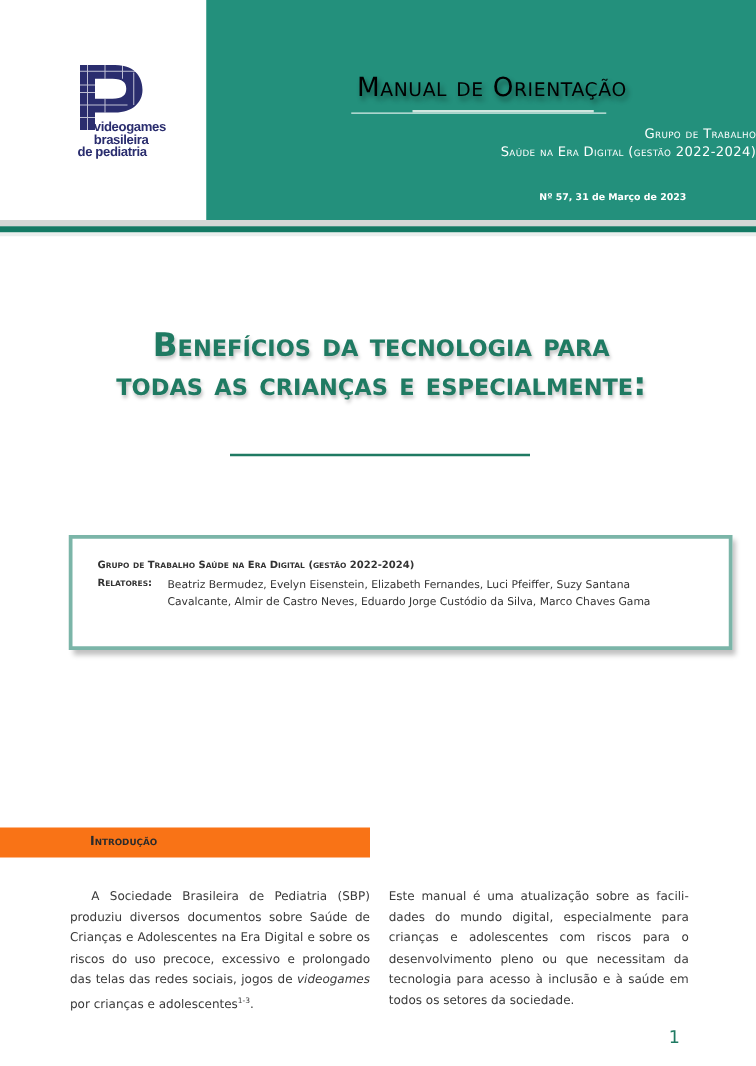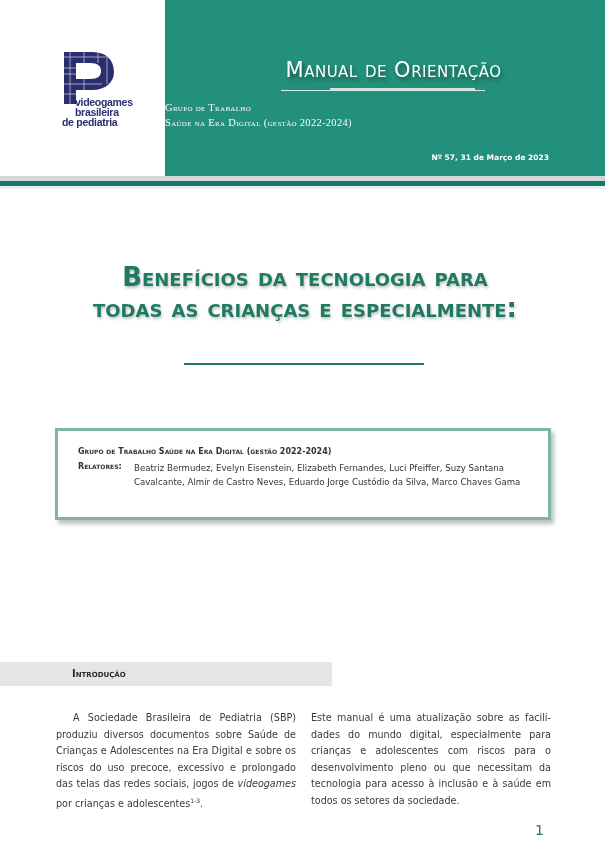--- a/index.html
+++ b/index.html
@@ -3,35 +3,35 @@
 <meta charset="utf-8">
 <style>
   html,body{margin:0;padding:0;}
   body{width:605px;height:853px;position:relative;background:#ffffff;overflow:hidden;font-family:"DejaVu Sans",sans-serif;color:#333;}
   .logo{position:absolute;left:56px;top:42px;width:84px;height:92px;}
   .logo-p{position:absolute;left:6px;top:8px;width:54px;height:54px;}
   .logo-text{position:absolute;left:6px;top:55px;font-family:"Liberation Sans",sans-serif;font-size:10.5px;line-height:10px;color:#2a2d6e;font-weight:bold;letter-spacing:-0.3px;}
   .logo-text span{display:block;}
   .logo-text .l1,.logo-text .l2{padding-left:13px;}
   .header-panel{position:absolute;left:165px;top:0;width:440px;height:176px;background:#23907c;}
-  .header-title{position:absolute;left:0;right:0;top:58px;text-align:center;color:#ffffff;font-size:21px;font-variant:small-caps;letter-spacing:0.5px;text-shadow:2px 3px 4px rgba(0,0,0,0.45);font-family:"DejaVu Sans",sans-serif;padding-left:17px;}
+  .header-title{position:absolute;left:0;right:0;top:58px;text-align:center;color:#000000;font-size:21px;font-variant:small-caps;letter-spacing:0.5px;text-shadow:2px 3px 4px rgba(0,0,0,0.45);font-family:"DejaVu Sans",sans-serif;padding-left:17px;}
   .header-rule{position:absolute;left:116px;width:204px;top:90px;height:1px;background:#d9ece7;}
   .header-rule2{position:absolute;left:165px;width:145px;top:88px;height:2px;background:#cfe6df;}
-  .header-sub{position:absolute;left:0;right:0;top:100px;text-align:left;color:#fff;font-size:10.5px;font-variant:small-caps;line-height:15px;letter-spacing:0.3px;font-family:Liberation Serif, serif;}
+  .header-sub{position:absolute;left:0;right:0;top:100px;text-align:right;color:#fff;font-size:10.5px;font-variant:small-caps;line-height:15px;letter-spacing:0.3px;}
   .header-issue{position:absolute;right:56px;top:153px;color:#fff;font-size:7.5px;font-weight:bold;text-align:center;}
   .stripe-gray{position:absolute;left:0;width:605px;top:176px;height:5px;background:#d3d8d6;}
   .stripe-teal{position:absolute;left:0;width:605px;top:181px;height:5px;background:#137a64;}
   .stripe-white{position:absolute;left:0;width:605px;top:186px;height:3px;background:#eaeeed;}
   .title{position:absolute;left:90px;width:430px;top:262px;text-align:center;color:#1f7a62;font-weight:bold;font-size:26px;font-variant:small-caps;line-height:31px;text-shadow:1px 2px 3px rgba(0,0,0,0.25);}
   .title-rule{position:absolute;left:184px;width:240px;top:363px;height:2px;background:#1f7a62;}
-  .auth-box{position:absolute;left:55px;top:428px;width:490px;height:86px;border:3px solid #7bb5a8;box-shadow:3px 4px 4px rgba(0,0,0,0.25);background:#fff;}
+  .auth-box{position:absolute;left:55px;top:428px;width:490px;height:86px;border:3px solid #7bb5a8;box-shadow:3px 4px 4px rgba(0,0,0,0.25);background:#fff;padding-left:35px;}
   .auth-group{position:absolute;left:20px;top:16px;font-size:8px;font-weight:bold;font-variant:small-caps;color:#333;}
   .auth-label{position:absolute;left:20px;top:31px;font-size:8px;font-weight:bold;font-variant:small-caps;color:#333;}
   .auth-names{position:absolute;left:76px;top:30px;width:400px;font-size:8.6px;line-height:14px;color:#333;}
-  .intro-bar{position:absolute;left:0;top:662px;width:296px;height:24px;background:#e5e5e5;padding-left:36px;}
+  .intro-bar{position:absolute;left:0;top:662px;width:296px;height:24px;background:#f97316;}
   .intro-label{position:absolute;left:72px;top:6px;font-size:10px;font-weight:bold;font-variant:small-caps;color:#2b2b2b;}
   .col{position:absolute;top:710px;width:240px;font-size:9.6px;line-height:16.5px;color:#3a3a3a;text-align:justify;}
   .col1{left:56px;text-indent:17px;}
   .col2{left:311px;top:710px;}
   .page-num{position:absolute;left:535px;top:822px;font-size:14px;color:#1f7a62;}
   sup{font-size:6px;}
 </style>
 </head>
 <body>
 

